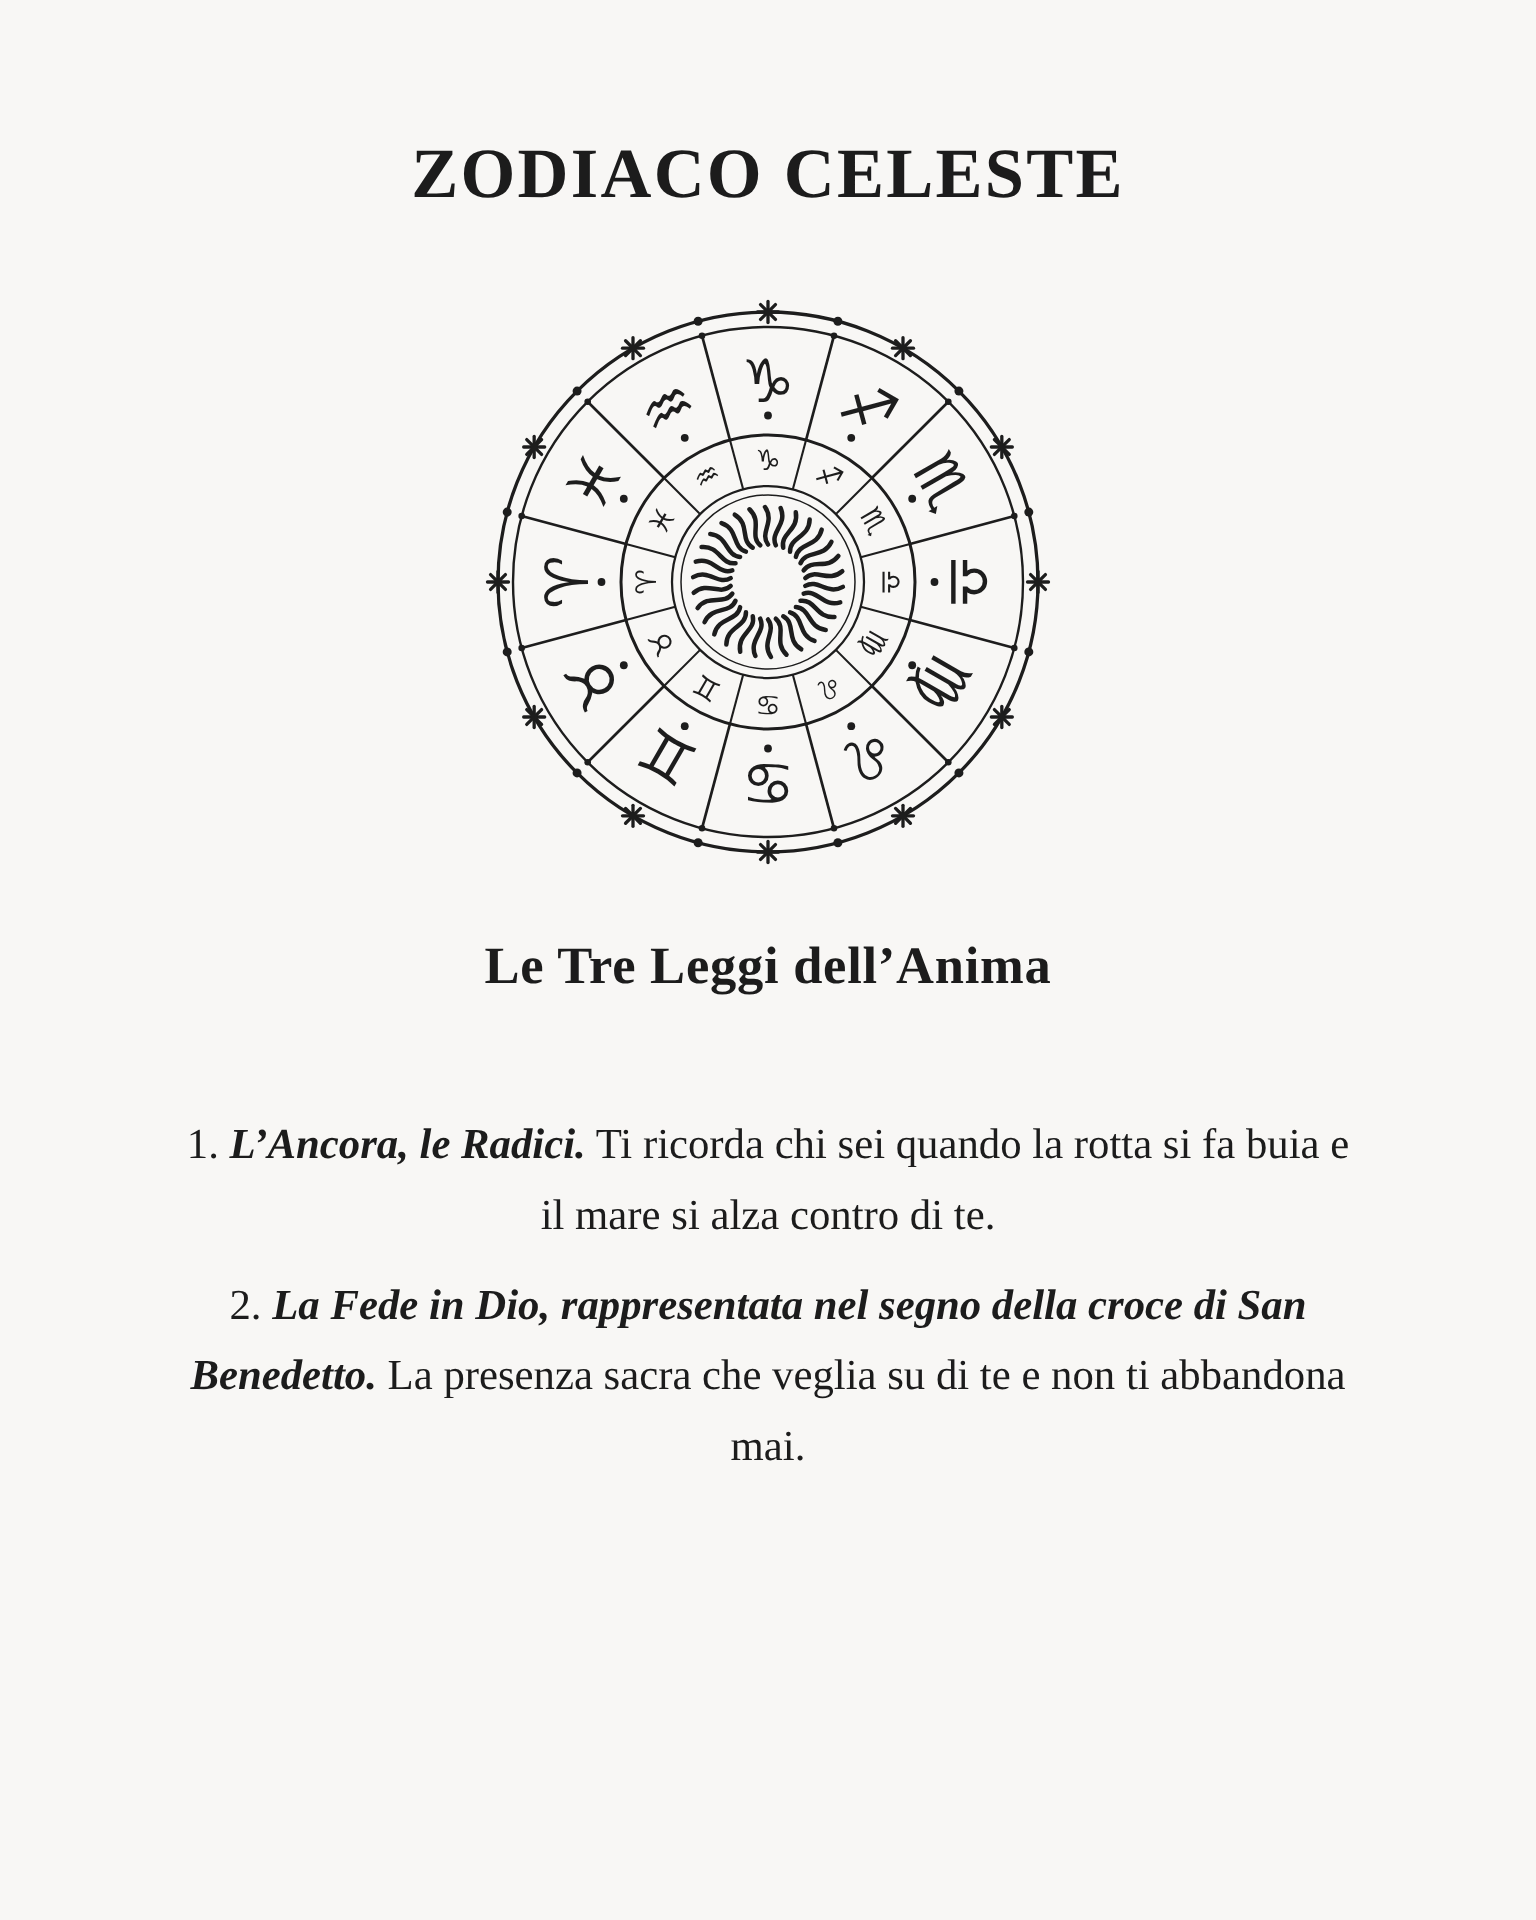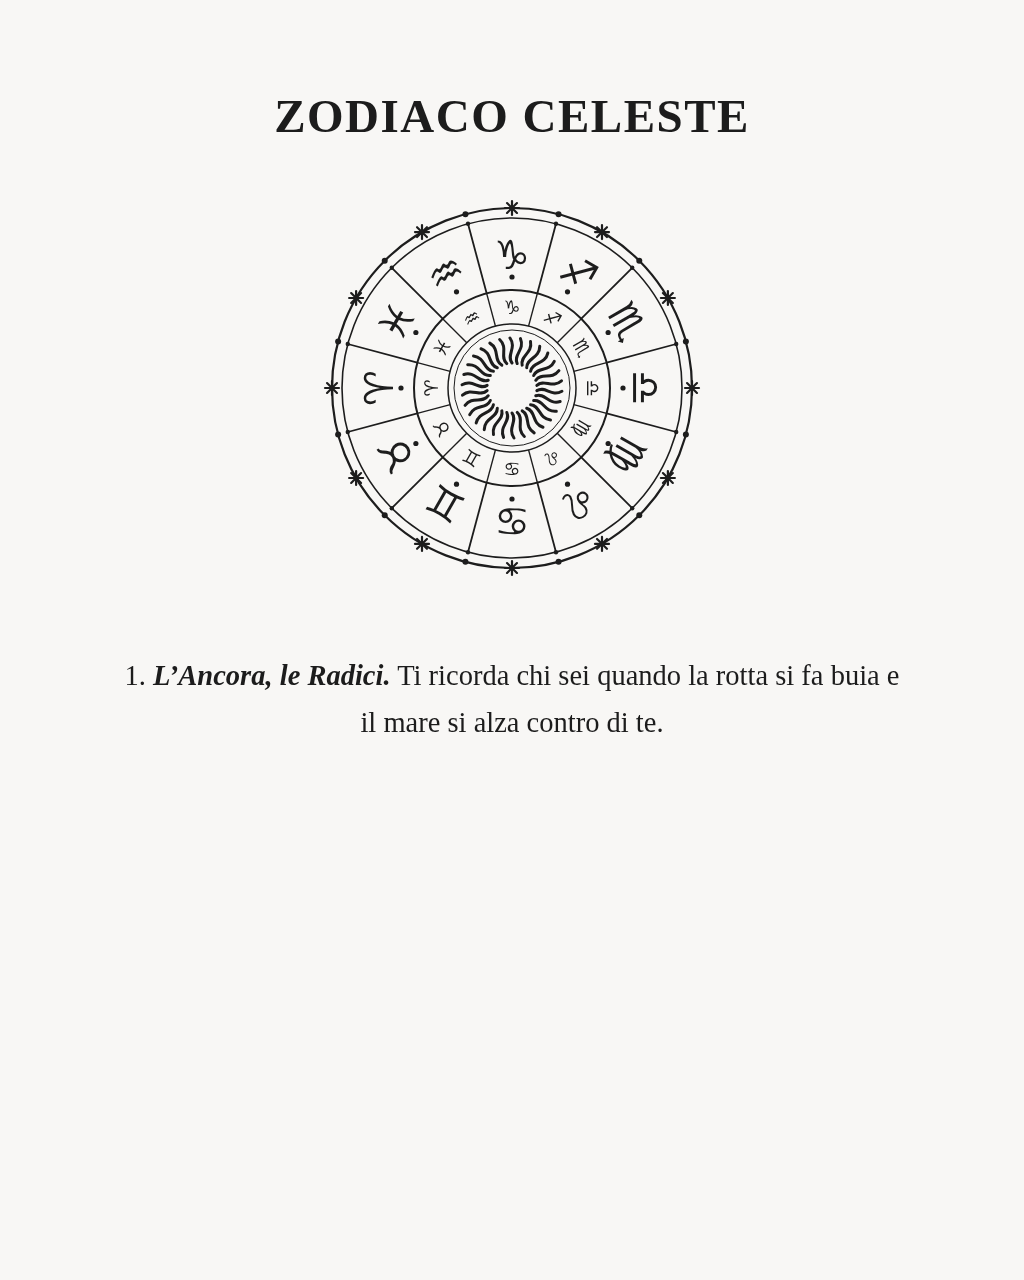--- a/index.html
+++ b/index.html
@@ -228,22 +228,28 @@
         <path d="M0,-25 C-6,-33 5,-40 -2,-50" transform="rotate(276)" fill="none" stroke="#1d1d1d" stroke-width="3" stroke-linecap="round"></path>
         <path d="M0,-25 C-6,-33 5,-40 -2,-50" transform="rotate(288)" fill="none" stroke="#1d1d1d" stroke-width="3" stroke-linecap="round"></path>
         <path d="M0,-25 C-6,-33 5,-40 -2,-50" transform="rotate(300)" fill="none" stroke="#1d1d1d" stroke-width="3" stroke-linecap="round"></path>
         <path d="M0,-25 C-6,-33 5,-40 -2,-50" transform="rotate(312)" fill="none" stroke="#1d1d1d" stroke-width="3" stroke-linecap="round"></path>
         <path d="M0,-25 C-6,-33 5,-40 -2,-50" transform="rotate(324)" fill="none" stroke="#1d1d1d" stroke-width="3" stroke-linecap="round"></path>
         <path d="M0,-25 C-6,-33 5,-40 -2,-50" transform="rotate(336)" fill="none" stroke="#1d1d1d" stroke-width="3" stroke-linecap="round"></path>
         <path d="M0,-25 C-6,-33 5,-40 -2,-50" transform="rotate(348)" fill="none" stroke="#1d1d1d" stroke-width="3" stroke-linecap="round"></path>
       </svg>
   </div>
 
+  <h2 class="subtitle">Le Tre Leggi dell’Anima</h2>
 
   <div class="laws">
     <div class="law">
       <span class="law-number">1.</span>
       <span class="law-lead">L’Ancora, le Radici.</span>
       <span class="law-text">Ti ricorda chi sei quando la rotta si fa buia e il mare si alza contro di te.</span>
     </div>
+    <div class="law">
+      <span class="law-number">2.</span>
+      <span class="law-lead">La Fede in Dio, rappresentata nel segno della croce di San Benedetto.</span>
+      <span class="law-text">La presenza sacra che veglia su di te e non ti abbandona mai.</span>
+    </div>
   </div>
 
 </div>
 
 </body></html>

